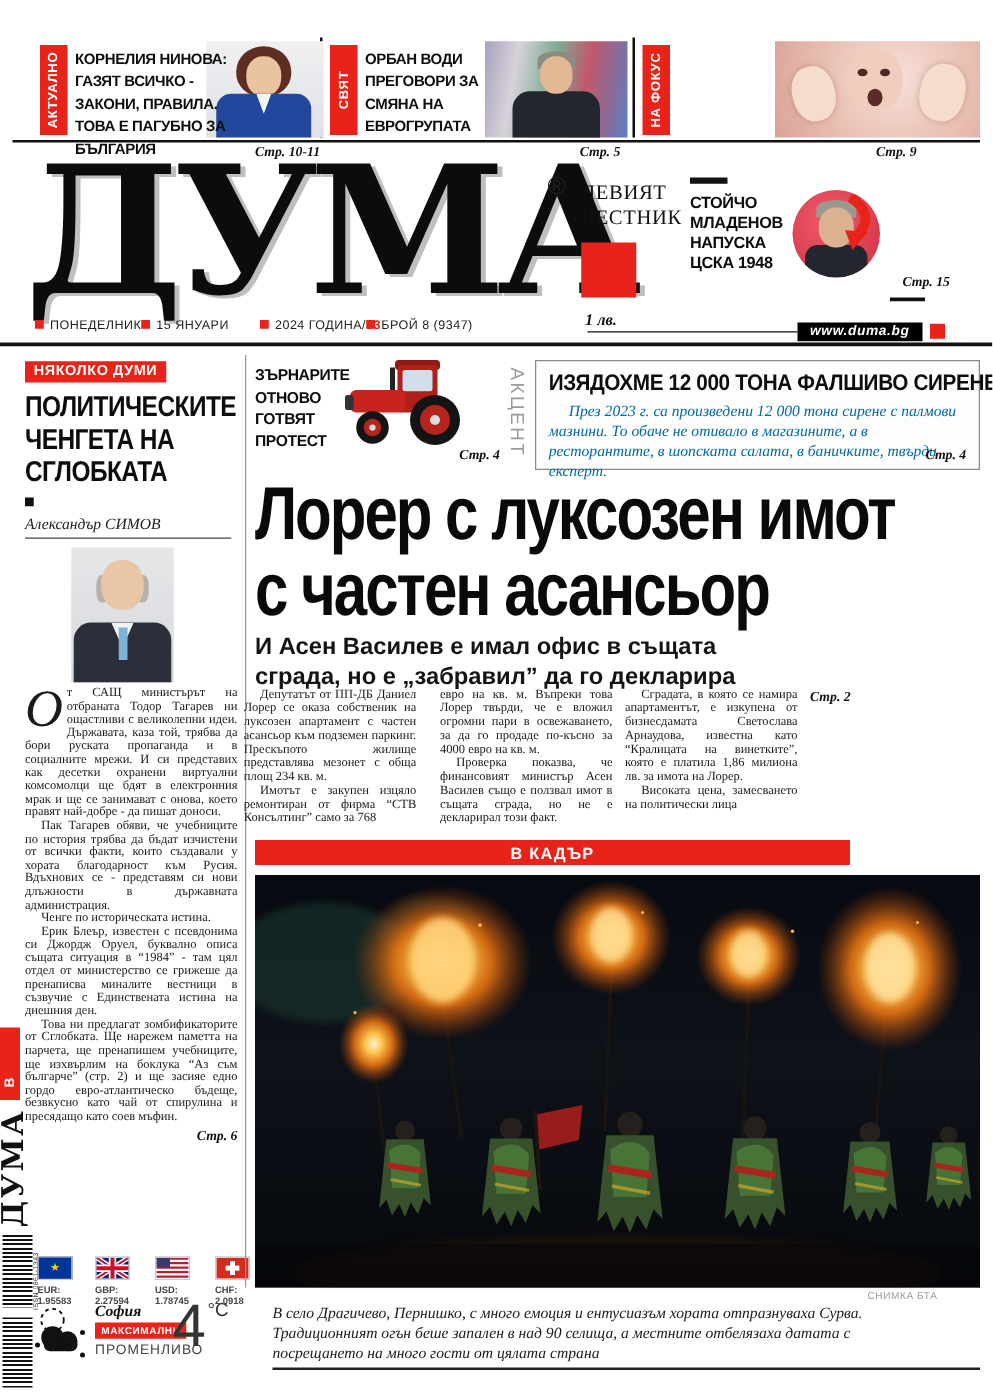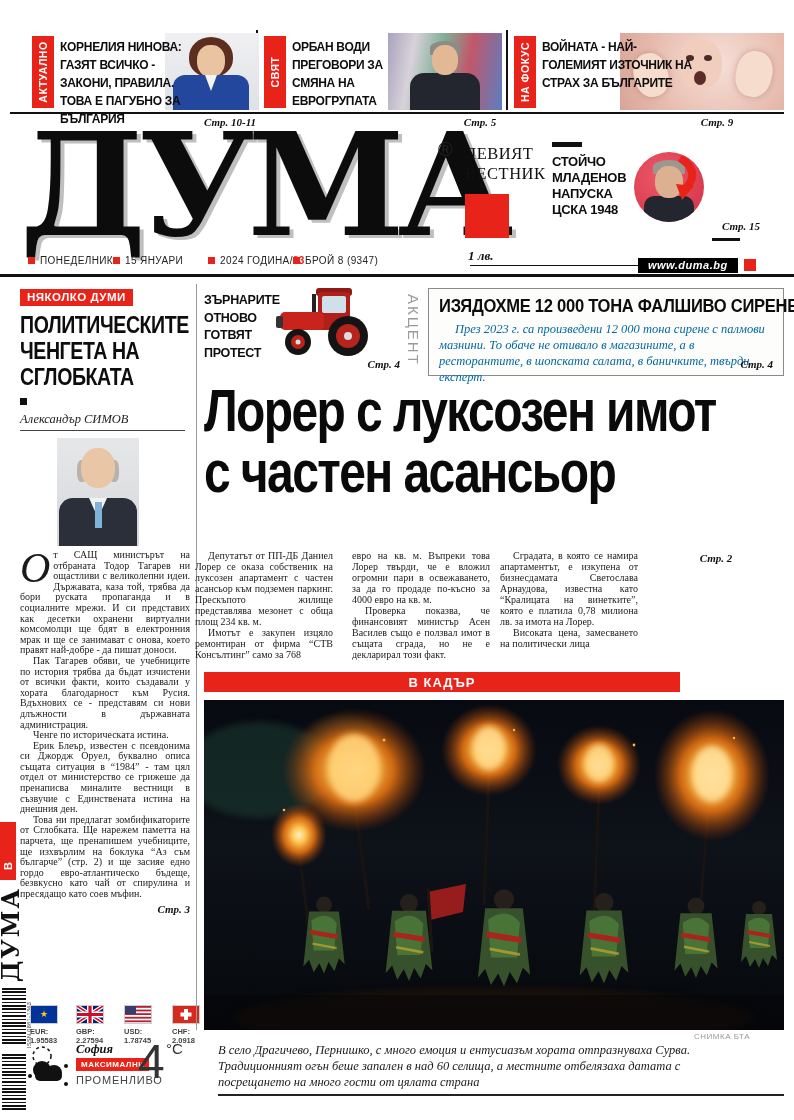--- a/index.html
+++ b/index.html
@@ -107,21 +107,21 @@
   #cheese-title{font-size:18px;white-space:nowrap;transform:scaleX(.92);transform-origin:0 0;}
   #cheese-text{font:italic 12.5px/1.28 "Liberation Serif",serif;margin-top:4px;text-indent:16px;color:#0369a1;}
   #cheese-page{position:absolute;right:10px;bottom:5px;}
   #lead-title{left:204px;top:380px;}
   .lt-line{font-family:"Liberation Sans",sans-serif;font-weight:700;font-size:60px;line-height:61px;letter-spacing:-2px;white-space:nowrap;transform:scaleX(.8);transform-origin:0 0;color:#0a0a0a;}
   #lead-sub{left:204px;top:506px;font-weight:700;font-size:19px;line-height:24px;color:#141414;}
   .lead-col{top:550px;width:138px;font-family:"Liberation Serif",serif;font-size:10px;line-height:11px;text-align:justify;color:#1a1a1a;}
   #lc1{left:195px}#lc2{left:352px}#lc3{left:500px}#lc4{left:648px;width:136px}
   .col-a{margin:0;text-indent:13px;}
   .col-b{margin:0;text-indent:13px;}
-  #lead-page{text-align:center;margin-top:2px;}
+  #lead-page{text-align:left;margin-top:2px;}
   #kadar-bar{left:204px;top:672px;width:476px;height:20px;display:flex;align-items:center;justify-content:center;}
   #kadar-bar span{color:#fff;font:700 13px "Liberation Sans",sans-serif;letter-spacing:1px;}
   #surva{left:204px;top:700px;width:580px;height:330px;background:#070a10;}
   #credit{left:694px;top:1032px;font-size:8px;color:#9a9a9a;letter-spacing:.5px;}
   #caption{left:218px;top:1043px;width:500px;font:italic 12.5px/1.26 "Liberation Serif",serif;color:#1a1a1a;}
   #caption-rule{left:218px;top:1094px;width:566px;height:2px;background:#222;}
 </style>
 </head>
 <body>
 
@@ -145,21 +145,20 @@
     <div class="tz-head cond" style="left:282px;width:104px">ОРБАН ВОДИ ПРЕГОВОРИ ЗА СМЯНА НА ЕВРОГРУПАТА</div>
     <div class="tz-photo ph-orban" style="left:378px;width:114px">
       <div class="suit"></div>
       <div class="hairo"></div>
       <div class="face"></div>
     </div>
     <div class="tz-div" style="left:496px"></div>
     <div class="tz-label" style="left:504px">
         <span>НА ФОКУС</span>
       </div>
-    <div class="tz-head cond" style="left:532px;width:152px">ВОЙНАТА - НАЙ-ГОЛЕМИЯТ ИЗТОЧНИК НА СТРАХ ЗА БЪЛГАРИТЕ</div>
     <div class="tz-photo ph-scared" style="left:610px;width:164px">
       <div class="facew"></div>
       <div class="eye1"></div>
       <div class="eye2"></div>
       <div class="mouth"></div>
       <div class="hand1"></div>
       <div class="hand2"></div>
     </div>
   </div>
   <div id="teaser-rule" class="abs"></div>
@@ -212,21 +211,21 @@
     <div class="suit"></div>
     <div class="shirt"></div>
     <div class="tie"></div>
   </div>
   <div id="op-text" class="abs">
     <p class="op-p"><span class="dropcap">О</span><span>т САЩ министърът на отбраната Тодор Тагарев ни ощастливи с великолепни идеи. Държавата, каза той, трябва да бори руската пропаганда и в социалните мрежи. И си представих как десетки охранени виртуални комсомолци ще бдят в електронния мрак и ще се занимават с онова, което правят най-добре - да пишат доноси.</span></p>
     <p class="op-p">Пак Тагарев обяви, че учебниците по история трябва да бъдат изчистени от всички факти, които създавали у хората благодарност към Русия. Вдъхнових се - представям си нови длъжности в държавната администрация.</p>
     <p class="op-p">Ченге по историческата истина.</p>
     <p class="op-p">Ерик Блеър, известен с псевдонима си Джордж Оруел, буквално описа същата ситуация в “1984” - там цял отдел от министерство се грижеше да пренаписва миналите вестници в съзвучие с Единствената истина на днешния ден.</p>
     <p class="op-p">Това ни предлагат зомбификаторите от Сглобката. Ще нарежем паметта на парчета, ще пренапишем учебниците, ще изхвърлим на боклука “Аз съм българче” (стр. 2) и ще засияе едно гордо евро-атлантическо бъдеще, безвкусно като чай от спирулина и пресядащо като соев мъфин.</p>
-    <div id="op-page" class="pref">Стр. 3</div>
+    <div id="op-page" class="pref">Стр. 6</div>
   </div>
 
   <div id="spine-red" class="abs redbg">
       <span>В</span>
     </div>
   <div id="spine-duma" class="abs">ДУМА</div>
   <div id="barcode1" class="abs barcode"></div>
   <div id="issn" class="abs">ISSN 0861-1343</div>
   <div id="barcode2" class="abs barcode"></div>
 
@@ -326,31 +325,35 @@
   <div id="cheese" class="abs">
     <div id="cheese-title" class="cond">ИЗЯДОХМЕ 12 000 ТОНА ФАЛШИВО СИРЕНЕ</div>
     <div id="cheese-text">През 2023 г. са произведени 12 000 тона сирене с палмови мазнини. То обаче не отивало в магазините, а в ресторантите, в шопската салата, в баничките, твърди експерт.</div>
     <div id="cheese-page" class="pref">Стр. 4</div>
   </div>
 
   <div id="lead-title" class="abs">
     <div class="lt-line">Лорер с луксозен имот</div>
     <div class="lt-line">с частен асансьор</div>
   </div>
+  <div id="lead-sub" class="abs">
+    <div>И Асен Василев е имал офис в същата</div>
+    <div>сграда, но е „забравил” да го декларира</div>
+  </div>
 
   <div id="lc1" class="abs lead-col">
     <p class="col-a">Депутатът от ПП-ДБ Даниел Лорер се оказа собственик на луксозен апартамент с частен асансьор към подземен паркинг. Прескъпото жилище представлява мезонет с обща площ 234 кв. м.</p>
     <p class="col-b">Имотът е закупен изцяло ремонтиран от фирма “СТВ Консълтинг” само за 768</p>
   </div>
   <div id="lc2" class="abs lead-col">
     <p class="op-p">евро на кв. м. Въпреки това Лорер твърди, че е вложил огромни пари в освежаването, за да го продаде по-късно за 4000 евро на кв. м.</p>
     <p class="col-b">Проверка показва, че финансовият министър Асен Василев също е ползвал имот в същата сграда, но не е декларирал този факт.</p>
   </div>
   <div id="lc3" class="abs lead-col">
-    <p class="col-a">Сградата, в която се намира апартаментът, е изкупена от бизнесдамата Светослава Арнаудова, известна като “Кралицата на винетките”, която е платила 0,78 милиона лв. за имота на Лорер.</p>
+    <p class="col-a">Сградата, в която се намира апартаментът, е изкупена от бизнесдамата Светослава Арнаудова, известна като “Кралицата на винетките”, която е платила 1,86 милиона лв. за имота на Лорер.</p>
     <p class="col-b">Високата цена, замесването на политически лица</p>
   </div>
   <div id="lc4" class="abs lead-col">
     <div id="lead-page" class="pref">Стр. 2</div>
   </div>
 
   <div id="kadar-bar" class="abs redbg">
       <span>В КАДЪР</span>
     </div>
 
@@ -411,16 +414,16 @@
           <circle cx="180" cy="40" r="1.5"></circle>
           <circle cx="310" cy="30" r="1.2"></circle>
           <circle cx="430" cy="45" r="1.4"></circle>
           <circle cx="530" cy="38" r="1.2"></circle>
           <circle cx="80" cy="110" r="1.3"></circle>
         </g>
       <rect y="295" width="580" height="35" fill="#04050a" opacity="0.55"></rect>
     </svg>
   </div>
   <div id="credit" class="abs">СНИМКА БТА</div>
-  <div id="caption" class="abs">В село Драгичево, Пернишко, с много емоция и ентусиазъм хората отпразнуваха Сурва. Традиционният огън беше запален в над 60 селища, а местните отбелязаха датата с посрещането на много гости от цялата страна</div>
+  <div id="caption" class="abs">В село Драгичево, Пернишко, с много емоция и ентусиазъм хората отпразнуваха Сурва. Традиционният огън беше запален в над 90 селища, а местните отбелязаха датата с посрещането на много гости от цялата страна</div>
   <div id="caption-rule" class="abs"></div>
 
 </div>
 
 </body></html>

